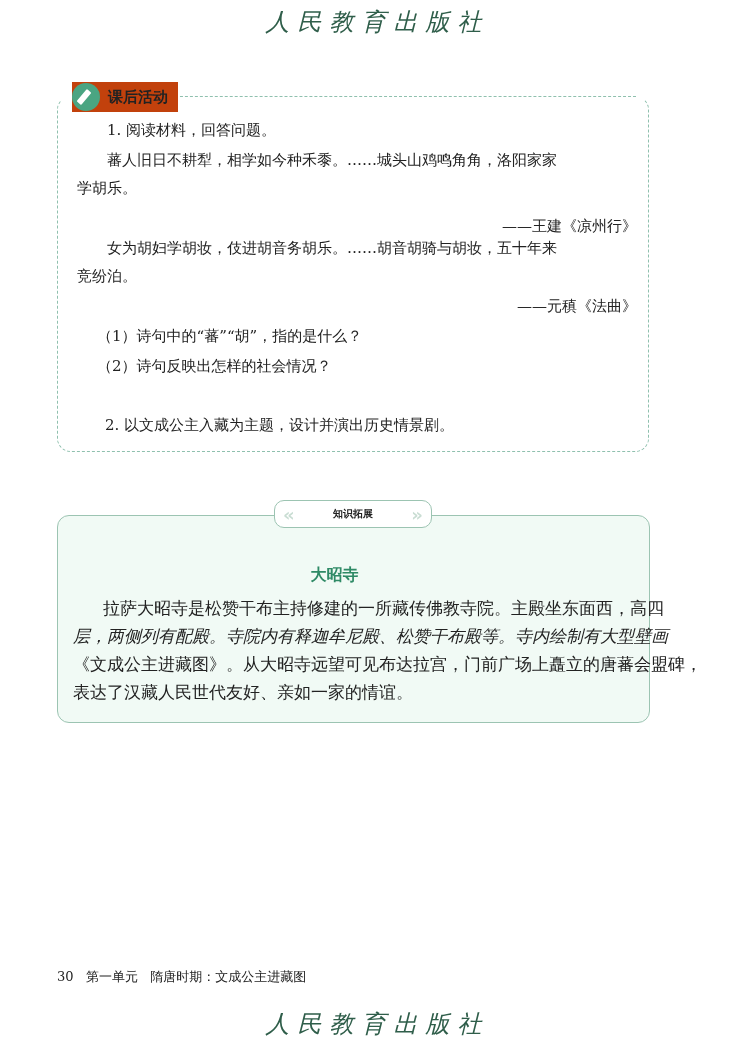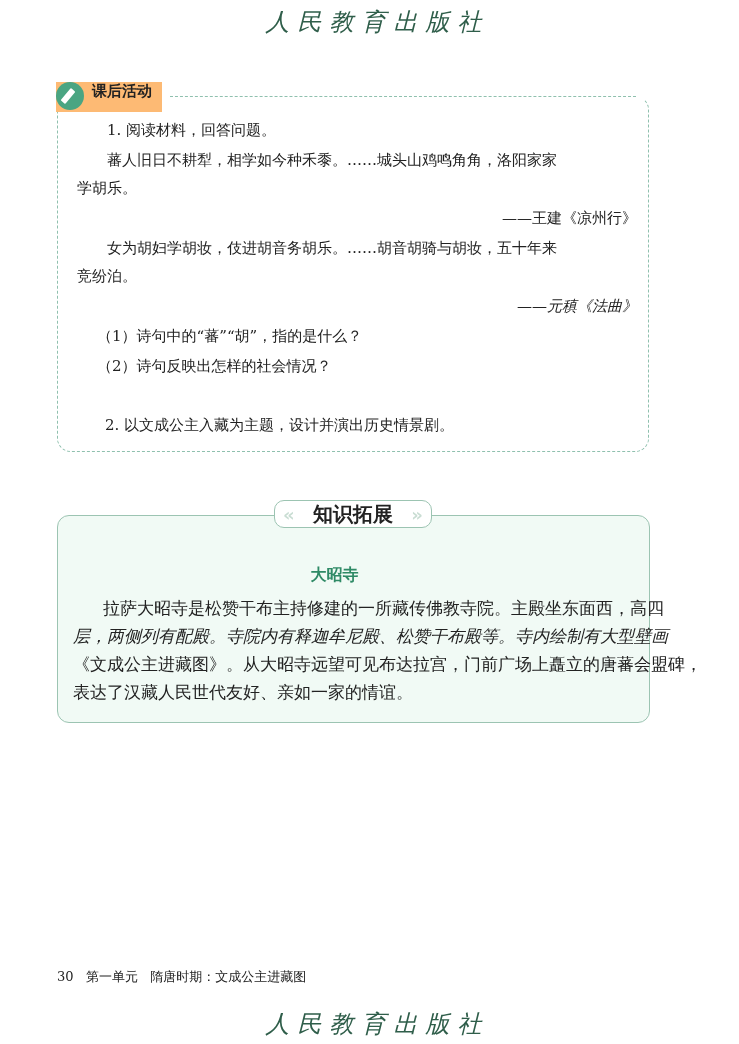--- a/index.html
+++ b/index.html
@@ -20,22 +20,22 @@
     .activity {
       position: absolute; left: 57px; top: 96px; width: 592px; height: 356px;
       border: 1.5px dashed #8fc0ae; border-radius: 14px; box-sizing: border-box;
       border-top-color: transparent;
     }
     .activity-topline {
       position: absolute; left: 170px; top: 96px; width: 466px; height: 0;
       border-top: 1.5px dashed #8fc0ae;
     }
     .activity-head {
-      position: absolute; left: 56px; top: 82px; height: 30px;
-      display: flex; align-items: flex-start; background: #fdba74; padding-right: 10px;
+      position: absolute; left: 72px; top: 82px; height: 30px;
+      display: flex; align-items: center; background: #c2410c; padding-right: 10px;
     }
     .pen-icon {
       width: 28px; height: 28px; border-radius: 50%; background: #4aa582;
       position: relative; margin-right: 8px;
     }
     .pen-icon::after {
       content: ""; position: absolute; left: 9px; top: 6px; width: 6px; height: 16px;
       background: #fff; transform: rotate(40deg); border-radius: 1px;
     }
     .activity-title {
@@ -50,21 +50,21 @@
     .know {
       position: absolute; left: 57px; top: 515px; width: 593px; height: 208px;
       border: 1.5px solid #9cc4b2; border-radius: 12px; background: #f1faf5; box-sizing: border-box;
     }
     .know-tab {
       position: absolute; left: 274px; top: 500px; width: 158px; height: 28px;
       border: 1.5px solid #9cc4b2; border-radius: 10px; background: #fff; box-sizing: border-box;
       display: flex; align-items: center; justify-content: space-between; padding: 0 8px;
     }
     .chev { color: #c9ddd3; font-size: 18px; font-weight: bold; font-family: "DejaVu Sans", sans-serif; }
-    .know-tab-label { font-family: "DejaVu Sans", sans-serif; font-weight: bold; font-size: 20px; color: #222; }
+    .know-tab-label { font-family: "DejaVu Sans", sans-serif; font-weight: bold; font-size: 10px; color: #222; }
     .know-title {
       position: absolute; left: 57px; width: 555px; top: 565px; text-align: center;
       font-size: 16px; font-weight: bold; color: #2f8a66;
     }
     .know-line { position: absolute; font-size: 17px; line-height: 20px; white-space: nowrap; color: #222; }
 
     .footer {
       position: absolute; left: 57px; top: 968px; font-size: 13px; color: #222;
       font-family: "DejaVu Serif", serif; white-space: pre;
     }
@@ -77,24 +77,24 @@
 <div class="activity"></div>
 <div class="activity-topline"></div>
 <div class="activity-head">
   <span class="pen-icon"></span>
   <span class="activity-title">课后活动</span>
 </div>
 
 <div class="act-line" style="left:107px; top:120px;">1. 阅读材料，回答问题。</div>
 <div class="act-line" style="left:107px; top:150px;">蕃人旧日不耕犁，相学如今种禾黍。……城头山鸡鸣角角，洛阳家家</div>
 <div class="act-line" style="left:77px; top:178px;">学胡乐。</div>
-<div class="act-line right" style="right:102px; top:208px;">——王建《凉州行》</div>
+<div class="act-line right" style="right:102px; top:216px;">——王建《凉州行》</div>
 <div class="act-line" style="left:107px; top:238px;">女为胡妇学胡妆，伎进胡音务胡乐。……胡音胡骑与胡妆，五十年来</div>
 <div class="act-line" style="left:77px; top:266px;">竞纷泊。</div>
-<div class="act-line right" style="right:102px; top:296px;font-style:italic;">——元稹《法曲》</div>
+<div class="act-line right" style="right:102px; top:296px;">——元稹《法曲》</div>
 <div class="act-line" style="left:97px; top:326px;">（1）诗句中的“蕃”“胡”，指的是什么？</div>
 <div class="act-line" style="left:97px; top:356px;">（2）诗句反映出怎样的社会情况？</div>
 <div class="act-line" style="left:105px; top:415px;">2. 以文成公主入藏为主题，设计并演出历史情景剧。</div>
 
 <div class="know"></div>
 <div class="know-tab">
   <span class="chev">«</span>
   <span class="know-tab-label">知识拓展</span>
   <span class="chev">»</span>
 </div>

